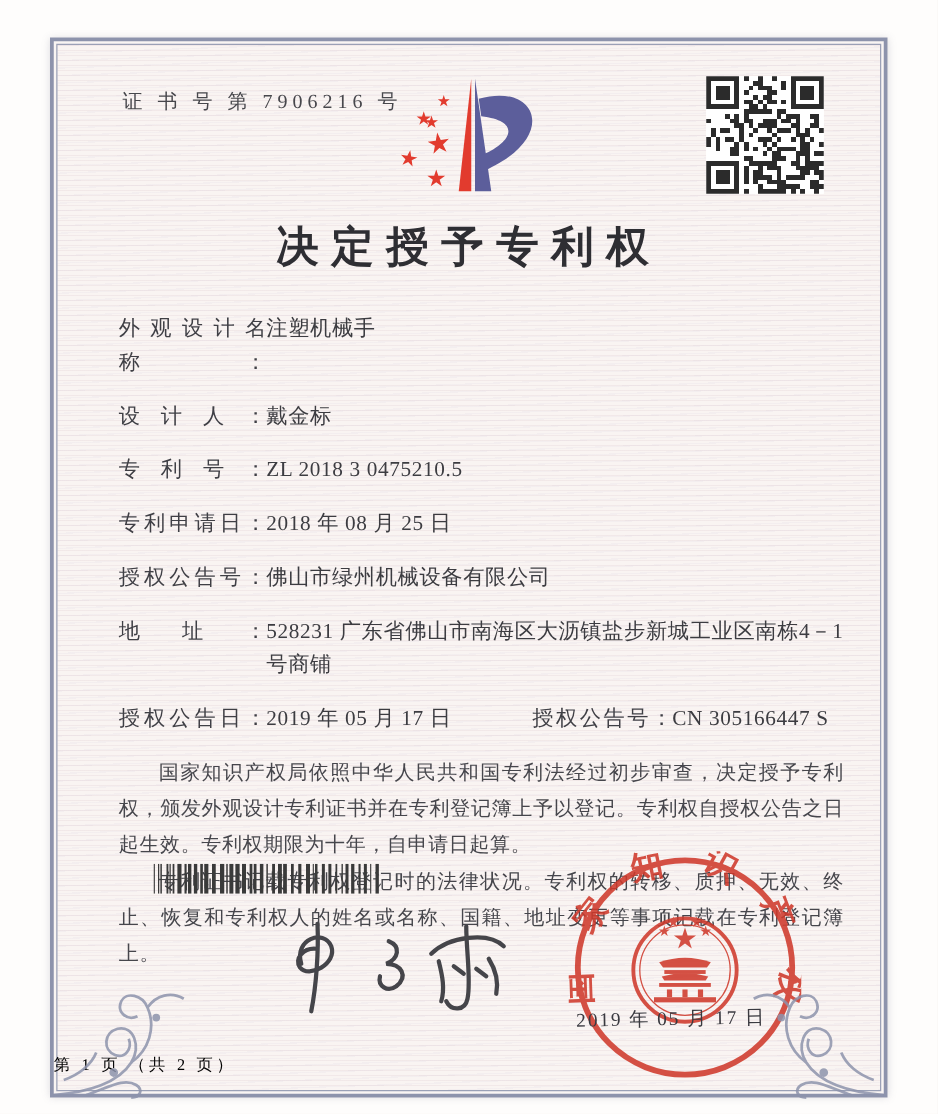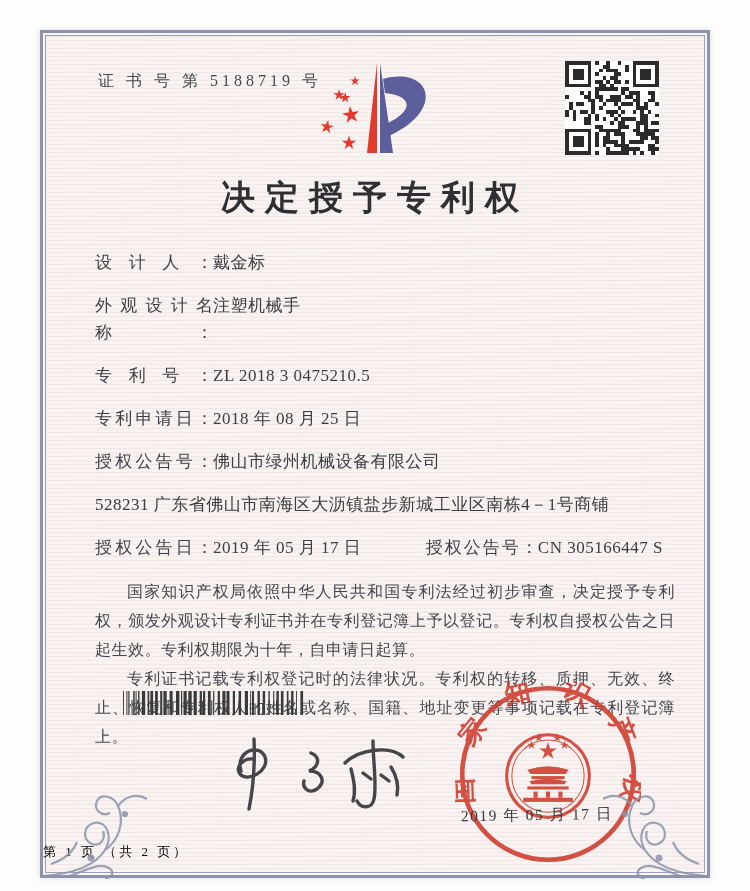--- a/index.html
+++ b/index.html
@@ -63,21 +63,21 @@
   .flourish.bl{left:-4px;bottom:-5px;}
   .flourish.br{right:-4px;bottom:-5px;transform:scaleX(-1);}
 </style>
 </head>
 <body>
 
 <div class="cert">
   <div class="cert-inner"></div>
   <div class="content">
 
-    <div class="cert-number">证 书 号 第 5188719 号</div>
+    <div class="cert-number">证 书 号 第 7906216 号</div>
 
     <svg class="logo" viewBox="0 0 170 118">
       <g fill="#e23b2e">
         <path id="star" d="M0,-1 L0.2245,-0.309 0.951,-0.309 0.363,0.118 0.588,0.809 0,0.382 -0.588,0.809 -0.363,0.118 -0.951,-0.309 -0.2245,-0.309 Z" transform="translate(62,28) scale(5)"></path>
         <use href="#star" transform="translate(-16,14) scale(1.1)"></use>
         <path d="M0,-1 L0.2245,-0.309 0.951,-0.309 0.363,0.118 0.588,0.809 0,0.382 -0.588,0.809 -0.363,0.118 -0.951,-0.309 -0.2245,-0.309 Z" transform="translate(46,42) scale(6)"></path>
         <path d="M0,-1 L0.2245,-0.309 0.951,-0.309 0.363,0.118 0.588,0.809 0,0.382 -0.588,0.809 -0.363,0.118 -0.951,-0.309 -0.2245,-0.309 Z" transform="translate(58,62) scale(9) rotate(-8)"></path>
         <path d="M0,-1 L0.2245,-0.309 0.951,-0.309 0.363,0.118 0.588,0.809 0,0.382 -0.588,0.809 -0.363,0.118 -0.951,-0.309 -0.2245,-0.309 Z" transform="translate(34,74) scale(7) rotate(10)"></path>
         <path d="M0,-1 L0.2245,-0.309 0.951,-0.309 0.363,0.118 0.588,0.809 0,0.382 -0.588,0.809 -0.363,0.118 -0.951,-0.309 -0.2245,-0.309 Z" transform="translate(56,90) scale(7.5)"></path>
         <polygon points="84,10 74,100 84,100"></polygon>
@@ -99,40 +99,41 @@
       <g fill="#2b2b2b">
         <path d="M2 2h3v3h-3z M20 2h3v3h-3z M2 20h3v3h-3z"></path>
         <path class="mods" d="M8 0h1v1h-1zM11 0h1v1h-1zM14 0h1v1h-1zM10 1h1v1h-1zM11 1h1v1h-1zM16 1h1v1h-1zM9 2h1v1h-1zM11 2h1v1h-1zM12 2h1v1h-1zM13 2h1v1h-1zM16 2h1v1h-1zM8 3h1v1h-1zM13 3h1v1h-1zM14 3h1v1h-1zM10 4h1v1h-1zM12 4h1v1h-1zM13 4h1v1h-1zM8 5h1v1h-1zM9 5h1v1h-1zM11 5h1v1h-1zM13 5h1v1h-1zM14 5h1v1h-1zM16 5h1v1h-1zM9 6h1v1h-1zM10 6h1v1h-1zM12 6h1v1h-1zM8 7h1v1h-1zM9 7h1v1h-1zM10 7h1v1h-1zM11 7h1v1h-1zM12 7h1v1h-1zM13 7h1v1h-1zM15 7h1v1h-1zM16 7h1v1h-1zM4 8h1v1h-1zM6 8h1v1h-1zM8 8h1v1h-1zM15 8h1v1h-1zM17 8h1v1h-1zM18 8h1v1h-1zM19 8h1v1h-1zM22 8h1v1h-1zM23 8h1v1h-1zM0 9h1v1h-1zM5 9h1v1h-1zM6 9h1v1h-1zM8 9h1v1h-1zM9 9h1v1h-1zM12 9h1v1h-1zM13 9h1v1h-1zM14 9h1v1h-1zM16 9h1v1h-1zM17 9h1v1h-1zM19 9h1v1h-1zM23 9h1v1h-1zM6 10h1v1h-1zM7 10h1v1h-1zM9 10h1v1h-1zM11 10h1v1h-1zM12 10h1v1h-1zM13 10h1v1h-1zM14 10h1v1h-1zM18 10h1v1h-1zM19 10h1v1h-1zM22 10h1v1h-1zM23 10h1v1h-1zM1 11h1v1h-1zM3 11h1v1h-1zM4 11h1v1h-1zM7 11h1v1h-1zM10 11h1v1h-1zM13 11h1v1h-1zM15 11h1v1h-1zM16 11h1v1h-1zM17 11h1v1h-1zM19 11h1v1h-1zM21 11h1v1h-1zM24 11h1v1h-1zM1 12h1v1h-1zM7 12h1v1h-1zM9 12h1v1h-1zM14 12h1v1h-1zM19 12h1v1h-1zM20 12h1v1h-1zM21 12h1v1h-1zM0 13h1v1h-1zM2 13h1v1h-1zM4 13h1v1h-1zM5 13h1v1h-1zM7 13h1v1h-1zM11 13h1v1h-1zM12 13h1v1h-1zM13 13h1v1h-1zM15 13h1v1h-1zM18 13h1v1h-1zM20 13h1v1h-1zM22 13h1v1h-1zM0 14h1v1h-1zM2 14h1v1h-1zM6 14h1v1h-1zM8 14h1v1h-1zM12 14h1v1h-1zM14 14h1v1h-1zM20 14h1v1h-1zM21 14h1v1h-1zM24 14h1v1h-1zM2 15h1v1h-1zM5 15h1v1h-1zM6 15h1v1h-1zM8 15h1v1h-1zM10 15h1v1h-1zM13 15h1v1h-1zM15 15h1v1h-1zM16 15h1v1h-1zM17 15h1v1h-1zM18 15h1v1h-1zM20 15h1v1h-1zM21 15h1v1h-1zM5 16h1v1h-1zM6 16h1v1h-1zM12 16h1v1h-1zM14 16h1v1h-1zM15 16h1v1h-1zM19 16h1v1h-1zM20 16h1v1h-1zM21 16h1v1h-1zM23 16h1v1h-1zM24 16h1v1h-1zM8 17h1v1h-1zM9 17h1v1h-1zM14 17h1v1h-1zM15 17h1v1h-1zM16 17h1v1h-1zM19 17h1v1h-1zM21 17h1v1h-1zM9 18h1v1h-1zM10 18h1v1h-1zM11 18h1v1h-1zM12 18h1v1h-1zM13 18h1v1h-1zM14 18h1v1h-1zM18 18h1v1h-1zM19 18h1v1h-1zM21 18h1v1h-1zM22 18h1v1h-1zM23 18h1v1h-1zM24 18h1v1h-1zM8 19h1v1h-1zM11 19h1v1h-1zM13 19h1v1h-1zM14 19h1v1h-1zM15 19h1v1h-1zM19 19h1v1h-1zM20 19h1v1h-1zM21 19h1v1h-1zM22 19h1v1h-1zM23 19h1v1h-1zM8 20h1v1h-1zM10 20h1v1h-1zM11 20h1v1h-1zM15 20h1v1h-1zM20 20h1v1h-1zM21 20h1v1h-1zM23 20h1v1h-1zM24 20h1v1h-1zM8 21h1v1h-1zM10 21h1v1h-1zM11 21h1v1h-1zM12 21h1v1h-1zM13 21h1v1h-1zM15 21h1v1h-1zM17 21h1v1h-1zM18 21h1v1h-1zM19 21h1v1h-1zM20 21h1v1h-1zM24 21h1v1h-1zM8 22h1v1h-1zM10 22h1v1h-1zM13 22h1v1h-1zM14 22h1v1h-1zM15 22h1v1h-1zM16 22h1v1h-1zM22 22h1v1h-1zM23 22h1v1h-1zM11 23h1v1h-1zM15 23h1v1h-1zM16 23h1v1h-1zM17 23h1v1h-1zM18 23h1v1h-1zM19 23h1v1h-1zM22 23h1v1h-1zM23 23h1v1h-1zM24 23h1v1h-1zM8 24h1v1h-1zM11 24h1v1h-1zM12 24h1v1h-1zM13 24h1v1h-1zM14 24h1v1h-1zM15 24h1v1h-1zM16 24h1v1h-1zM18 24h1v1h-1zM20 24h1v1h-1zM23 24h1v1h-1z"></path>
       </g>
     </svg>
 
     <div class="title">决定授予专利权</div>
 
     <div class="fields">
       <div class="field-row">
+        <span class="flabel">外观设计名称：</span>
+        <span class="fvalue">注塑机械手</span>
+      </div>
+      <div class="field-row">
         <span class="flabel">设计人：</span>
         <span class="fvalue">戴金标</span>
       </div>
       <div class="field-row">
-        <span class="flabel">外观设计名称：</span>
-        <span class="fvalue">注塑机械手</span>
-      </div>
-      <div class="field-row">
         <span class="flabel">专利号：</span>
         <span class="fvalue">ZL 2018 3 0475210.5</span>
       </div>
       <div class="field-row">
         <span class="flabel">专利申请日：</span>
         <span class="fvalue">2018 年 08 月 25 日</span>
       </div>
       <div class="field-row">
         <span class="flabel">授权公告号：</span>
         <span class="fvalue">佛山市绿州机械设备有限公司</span>
       </div>
       <div class="field-row">
+        <span class="flabel">地址：</span>
         <span class="fvalue" style="width:440px;">528231 广东省佛山市南海区大沥镇盐步新城工业区南栋4－1号商铺</span>
       </div>
       <div class="field-row">
         <span class="flabel">授权公告日：</span>
         <span class="fvalue" style="flex:0.9;">2019 年 05 月 17 日</span>
         <span class="pair2">
           <span class="flabel">授权公告号：</span>
           <span class="fvalue">CN 305166447 S</span>
         </span>
       </div>

